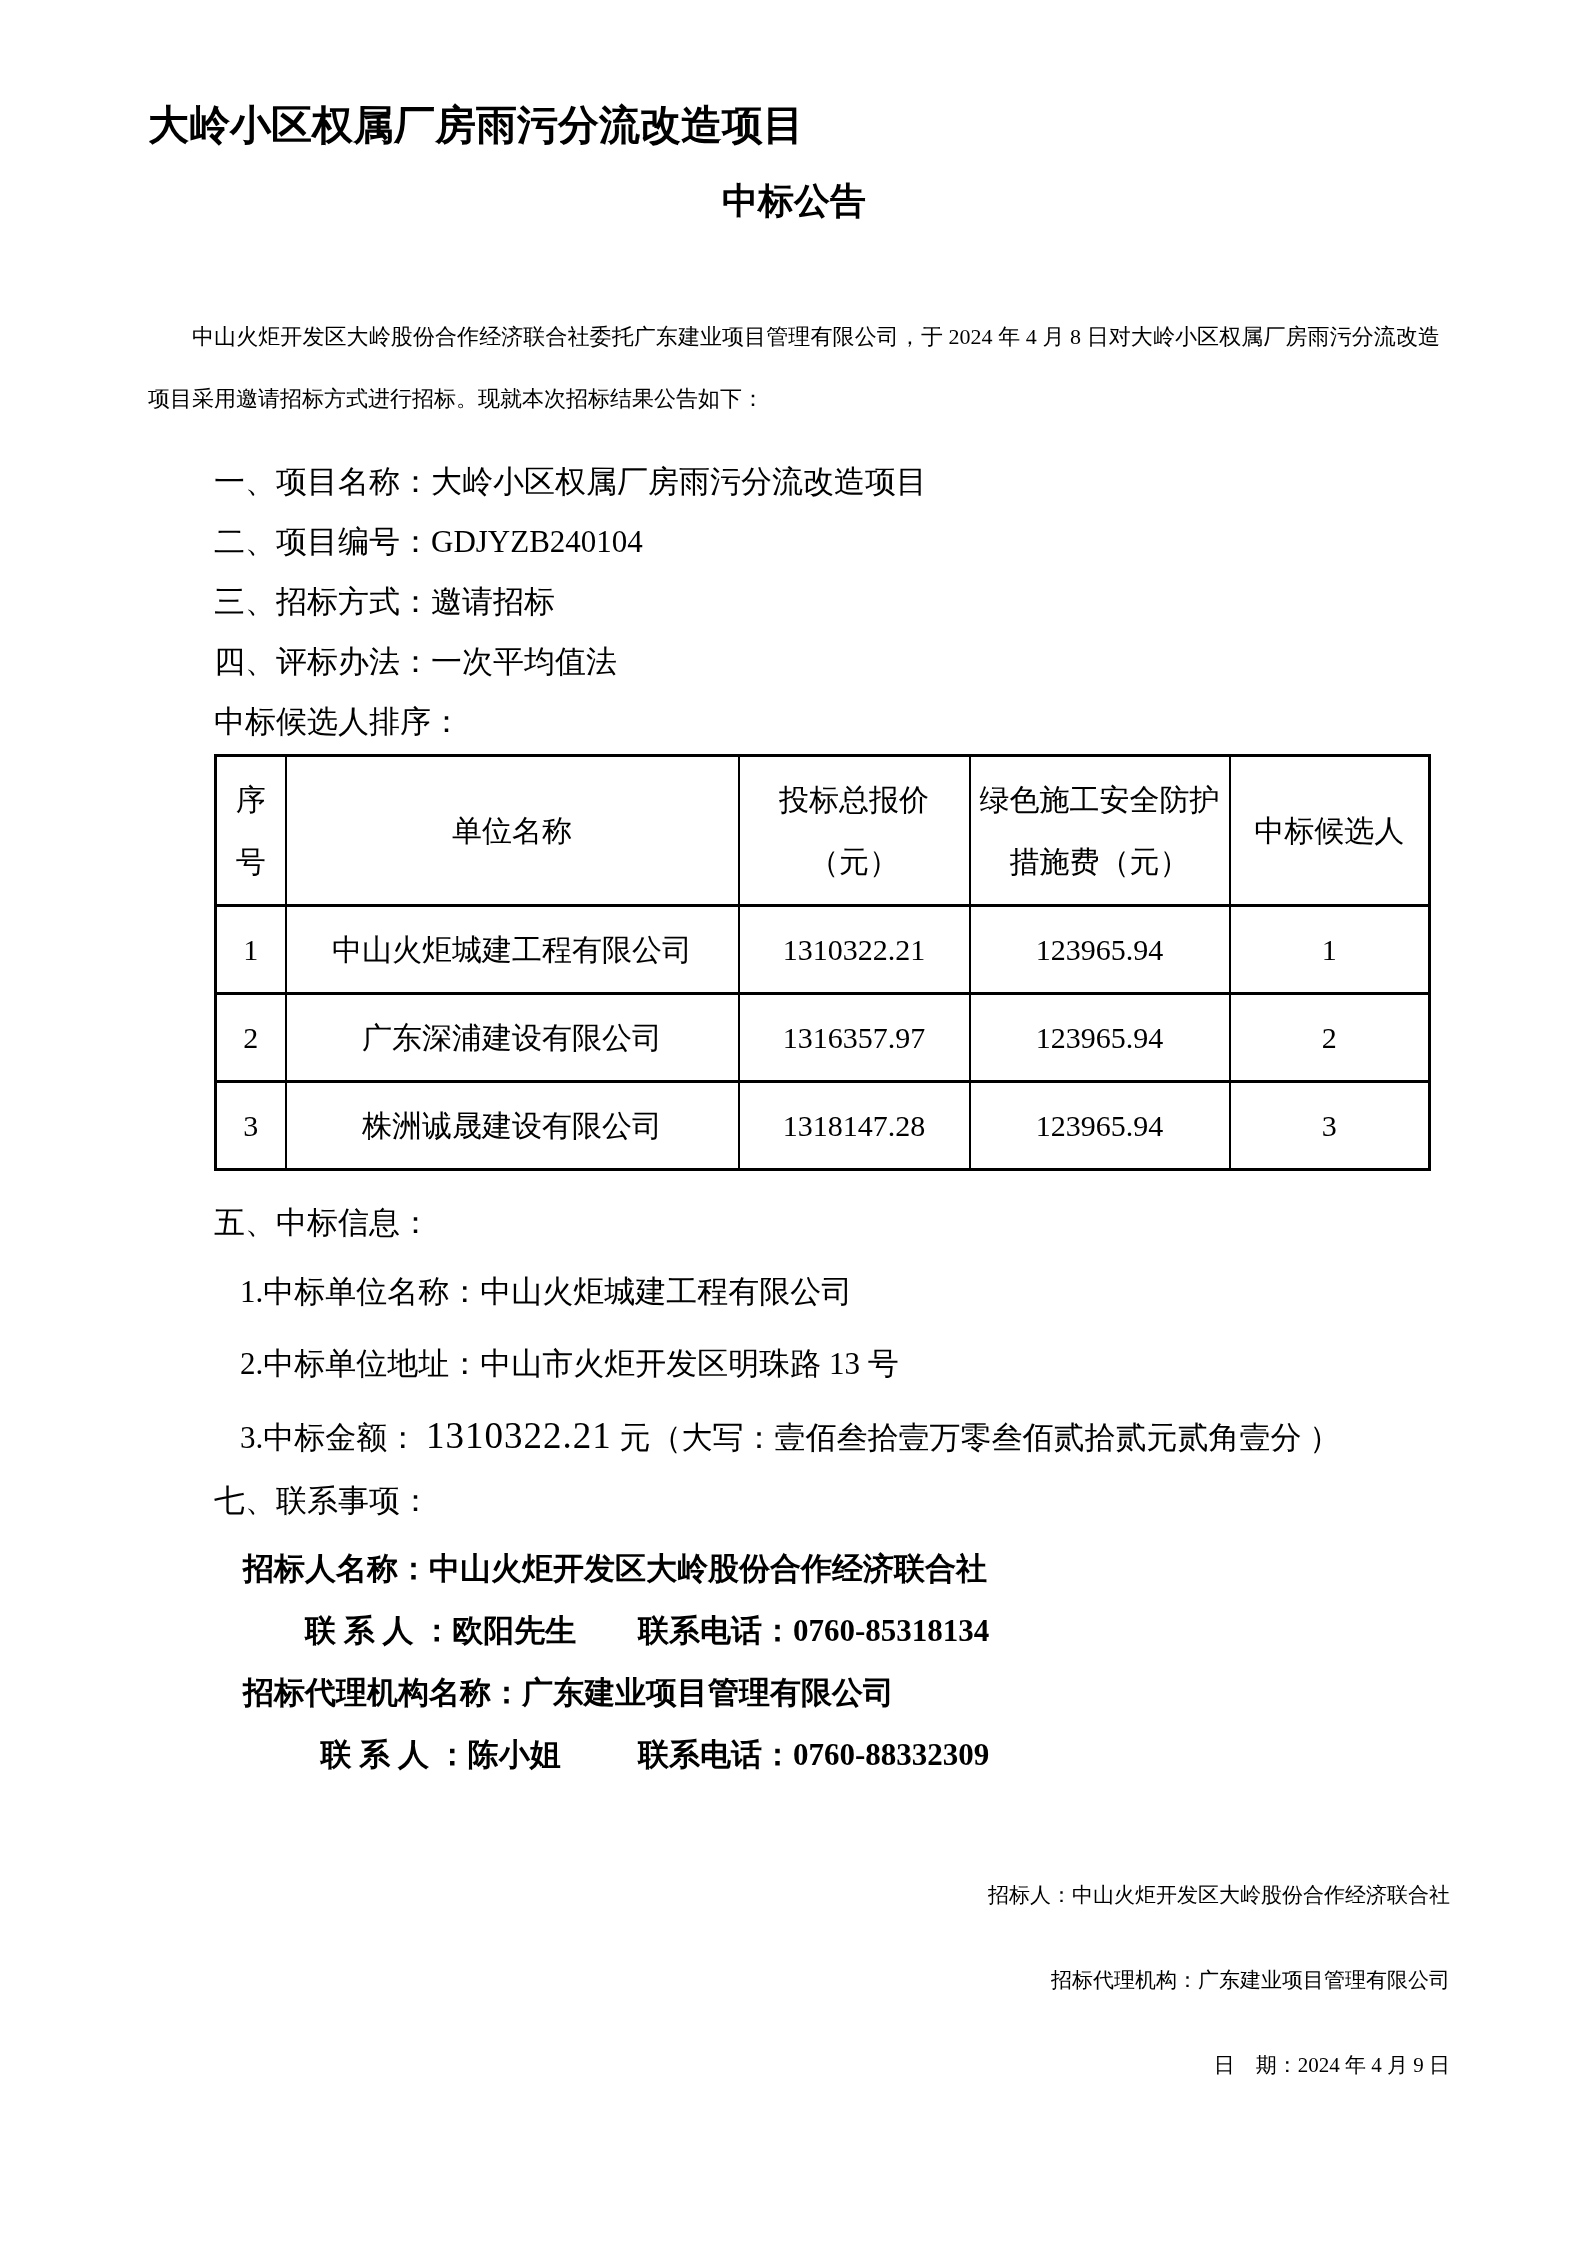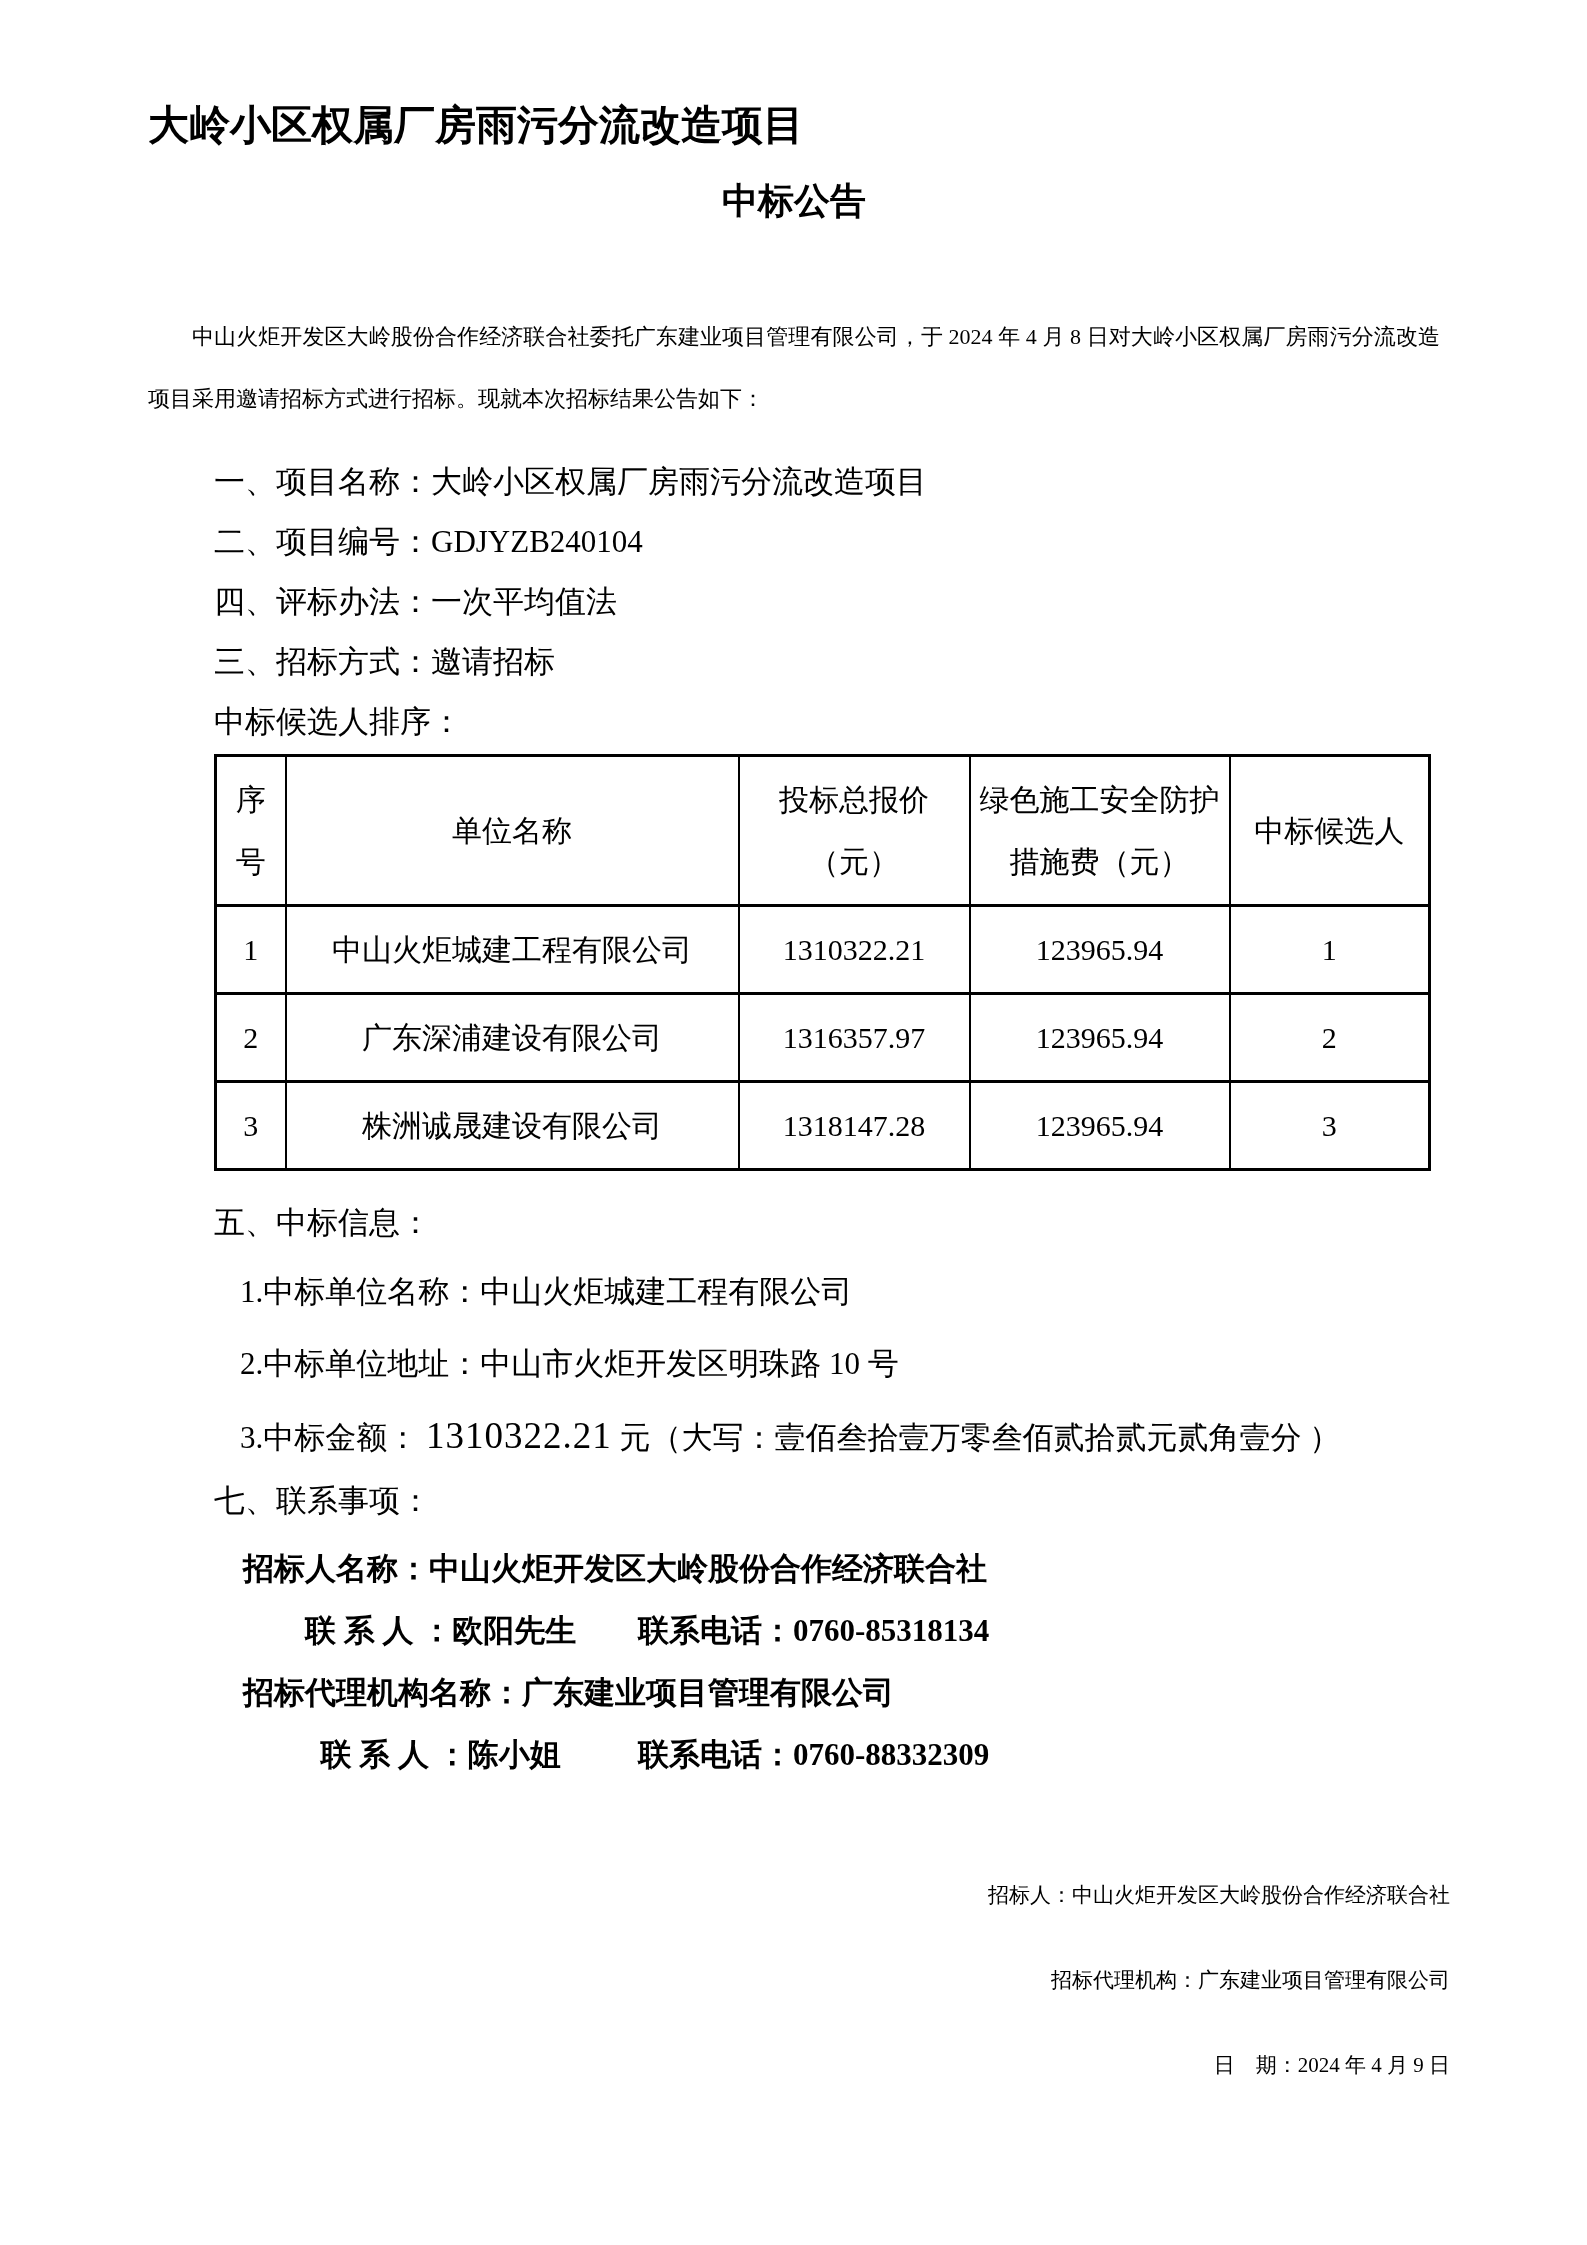--- a/index.html
+++ b/index.html
@@ -106,22 +106,22 @@
 
 <div class="page">
 
   <div class="doc-title">大岭小区权属厂房雨污分流改造项目</div>
   <div class="doc-subtitle">中标公告</div>
 
   <div class="intro">中山火炬开发区大岭股份合作经济联合社委托广东建业项目管理有限公司，于 2024 年 4 月 8 日对大岭小区权属厂房雨污分流改造项目采用邀请招标方式进行招标。现就本次招标结果公告如下：</div>
 
   <div class="section first">一、项目名称：大岭小区权属厂房雨污分流改造项目</div>
   <div class="section">二、项目编号：GDJYZB240104</div>
+  <div class="section">三、招标方式：邀请招标</div>
   <div class="section">四、评标办法：一次平均值法</div>
-  <div class="section">三、招标方式：邀请招标</div>
 
   <div class="plain-line">中标候选人排序：</div>
 
   <div class="table-wrap">
     <table class="candidates">
       <colgroup>
         <col style="width:70px">
         <col style="width:453px">
         <col style="width:231px">
         <col style="width:260px">
@@ -157,21 +157,21 @@
         <td>1318147.28</td>
         <td>123965.94</td>
         <td>3</td>
       </tr>
     </tbody>
       </table>
   </div>
 
   <div class="section" style="margin-top:32px">五、中标信息：</div>
   <div class="sub-line">1.中标单位名称：中山火炬城建工程有限公司</div>
-  <div class="sub-line">2.中标单位地址：中山市火炬开发区明珠路 10 号</div>
+  <div class="sub-line">2.中标单位地址：中山市火炬开发区明珠路 13 号</div>
   <div class="sub-line"><span>3.中标金额： </span><span class="big-number">1310322.21</span><span> 元（大写：壹佰叁拾壹万零叁佰贰拾贰元贰角壹分 ）</span></div>
 
   <div class="section">七、联系事项：</div>
 
   <div class="contact-line" style="margin-top:28px">
     <span>招标人名称：中山火炬开发区大岭股份合作经济联合社</span>
   </div>
   <div class="contact-line">
     <span class="contact-name">联 系 人 ：欧阳先生</span>
     <span class="contact-phone">联系电话：0760-85318134</span>

